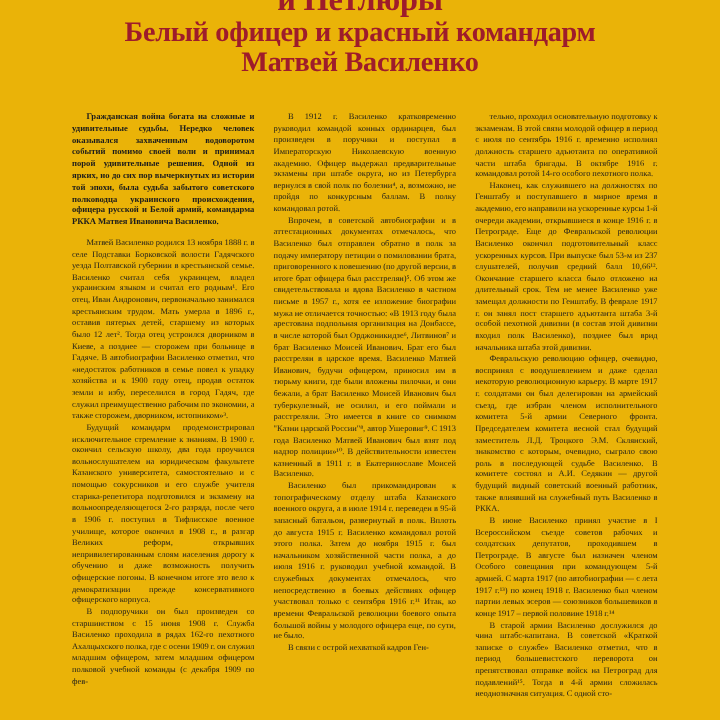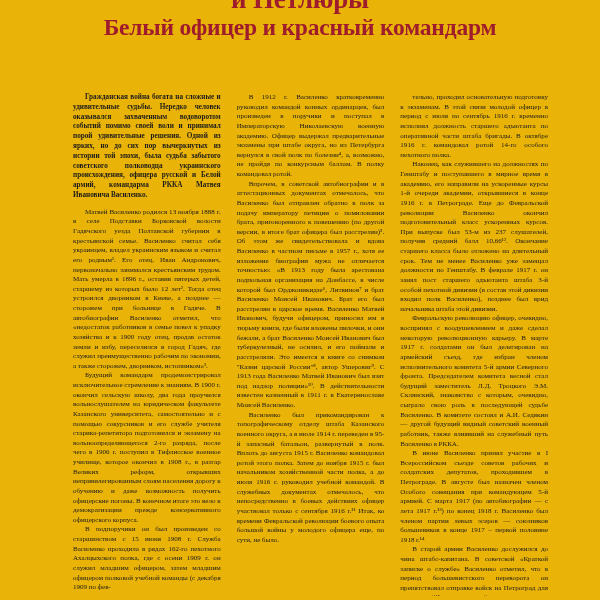--- a/index.html
+++ b/index.html
@@ -51,21 +51,20 @@
 
   
   .columns {
     position: absolute;
     left: 60px;
     right: 52px;
     top: 93px;
     bottom: 4px;
     display: flex;
     gap: 16px;
-    margin-left: 13px;
   }
   .col {
     width: 33.333%;
     overflow: hidden;
   }
   .col p {
     margin: 0;
     font-size: 7.05px;
     line-height: 9.62px;
     text-align: justify;
@@ -84,33 +83,35 @@
   }
 </style>
 </head>
 <body>
 
 <div class="page">
 
   <div class="title-block">
     <div class="title-line title-line-1" style="color: rgb(158, 28, 43);">и Петлюры</div>
     <div class="title-line title-line-2" style="color: rgb(158, 28, 43);">Белый офицер и красный командарм</div>
+    <div class="title-line title-line-3" style="color: rgb(158, 28, 43);">Матвей Василенко</div>
   </div>
 
   <div class="columns">
     <div class="col">
       <p class="lead">Гражданская война богата на сложные и удивительные судьбы. Нередко человек оказывался захваченным водоворотом событий помимо своей воли и принимал порой удивительные решения. Одной из ярких, но до сих пор вычеркнутых из истории той эпохи, была судьба забытого советского полководца украинского происхождения, офицера русской и Белой армий, командарма РККА Матвея Ивановича Василенко.</p>
       <p class="gap">Матвей Василенко родился 13 ноября 1888 г. в селе Подставки Борковской волости Гадячского уезда Полтавской губернии в крестьянской семье. Василенко считал себя украинцем, владел украинским языком и считал его родным¹. Его отец, Иван Андронович, первоначально занимался крестьянским трудом. Мать умерла в 1896 г., оставив пятерых детей, старшему из которых было 12 лет². Тогда отец устроился дворником в Киеве, а позднее — сторожем при больнице в Гадяче. В автобиографии Василенко отметил, что «недостаток работников в семье повел к упадку хозяйства и к 1900 году отец, продав остаток земли и избу, переселился в город Гадяч, где служил преимущественно рабочим по экономии, а также сторожем, дворником, истопником»³.</p>
       <p>Будущий командарм продемонстрировал исключительное стремление к знаниям. В 1900 г. окончил сельскую школу, два года проучился вольнослушателем на юридическом факультете Казанского университета, самостоятельно и с помощью сокурсников и его службе учителя старика-репетитора подготовился и экзамену на вольноопределяющегося 2-го разряда, после чего в 1906 г. поступил в Тифлисское военное училище, которое окончил в 1908 г., в разгар Великих реформ, открывших непривилегированным слоям населения дорогу к обучению и даже возможность получить офицерские погоны. В конечном итоге это вело к демократизации прежде консервативного офицерского корпуса.</p>
       <p>В подпоручики он был произведен со старшинством с 15 июня 1908 г. Служба Василенко проходила в рядах 162-го пехотного Ахалцыхского полка, где с осени 1909 г. он служил младшим офицером, затем младшим офицером полковой учебной команды (с декабря 1909 по фев-</p>
     </div>
     <div class="col">
       <p>В 1912 г. Василенко кратковременно руководил командой конных ординарцев, был произведен в поручики и поступал в Императорскую Николаевскую военную академию. Офицер выдержал предварительные экзамены при штабе округа, но из Петербурга вернулся в свой полк по болезни⁴, а, возможно, не пройдя по конкурсным баллам. В полку командовал ротой.</p>
       <p>Впрочем, в советской автобиографии и в аттестационных документах отмечалось, что Василенко был отправлен обратно в полк за подачу императору петиции о помиловании брата, приговоренного к повешению (по другой версии, в итоге брат офицера был расстрелян)⁵. Об этом же свидетельствовала и вдова Василенко в частном письме в 1957 г., хотя ее изложение биографии мужа не отличается точностью: «В 1913 году была арестована подпольная организация на Донбассе, в числе которой был Орджоникидзе⁶, Литвинов⁷ и брат Василенко Моисей Иванович. Брат его был расстрелян в царское время. Василенко Матвей Иванович, будучи офицером, приносил им в тюрьму книги, где были вложены пилочки, и они бежали, а брат Василенко Моисей Иванович был туберкулезный, не осилил, и его поймали и расстреляли. Это имеется в книге со снимком "Казни царской России"⁸, автор Ушеровиг⁹. С 1913 года Василенко Матвей Иванович был взят под надзор полиции»¹⁰. В действительности известен казненный в 1911 г. в Екатеринославе Моисей Василенко.</p>
       <p>Василенко был прикомандирован к топографическому отделу штаба Казанского военного округа, а в июле 1914 г. переведен в 95-й запасный батальон, развернутый в полк. Вплоть до августа 1915 г. Василенко командовал ротой этого полка. Затем до ноября 1915 г. был начальником хозяйственной части полка, а до июля 1916 г. руководил учебной командой. В служебных документах отмечалось, что непосредственно в боевых действиях офицер участвовал только с сентября 1916 г.¹¹ Итак, ко времени Февральской революции боевого опыта большой войны у молодого офицера еще, по сути, не было.</p>
+      <p>В связи с острой нехваткой кадров Ген-</p>
     </div>
     <div class="col">
       <p>тельно, проходил основательную подготовку к экзаменам. В этой связи молодой офицер в период с июля по сентябрь 1916 г. временно исполнял должность старшего адъютанта по оперативной части штаба бригады. В октябре 1916 г. командовал ротой 14-го особого пехотного полка.</p>
       <p>Наконец, как служившего на должностях по Генштабу и поступавшего в мирное время в академию, его направили на ускоренные курсы 1-й очереди академии, открывшиеся в конце 1916 г. в Петрограде. Еще до Февральской революции Василенко окончил подготовительный класс ускоренных курсов. При выпуске был 53-м из 237 слушателей, получив средний балл 10,66¹². Окончание старшего класса было отложено на длительный срок. Тем не менее Василенко уже замещал должности по Генштабу. В феврале 1917 г. он занял пост старшего адъютанта штаба 3-й особой пехотной дивизии (в состав этой дивизии входил полк Василенко), позднее был врид начальника штаба этой дивизии.</p>
       <p>Февральскую революцию офицер, очевидно, воспринял с воодушевлением и даже сделал некоторую революционную карьеру. В марте 1917 г. солдатами он был делегирован на армейский съезд, где избран членом исполнительного комитета 5-й армии Северного фронта. Председателем комитета весной стал будущий заместитель Л.Д. Троцкого Э.М. Склянский, знакомство с которым, очевидно, сыграло свою роль в последующей судьбе Василенко. В комитете состоял и А.И. Седякин — другой будущий видный советский военный работник, также влиявший на служебный путь Василенко в РККА.</p>
       <p>В июне Василенко принял участие в I Всероссийском съезде советов рабочих и солдатских депутатов, проходившем в Петрограде. В августе был назначен членом Особого совещания при командующем 5-й армией. С марта 1917 (по автобиографии — с лета 1917 г.¹³) по конец 1918 г. Василенко был членом партии левых эсеров — союзников большевиков в конце 1917 – первой половине 1918 г.¹⁴</p>
       <p>В старой армии Василенко дослужился до чина штабс-капитана. В советской «Краткой записке о службе» Василенко отметил, что в период большевистского переворота он препятствовал отправке войск на Петроград для подавлений¹⁵. Тогда в 4-й армии сложилась неоднозначная ситуация. С одной сто-</p>
     </div>
   </div>
 

